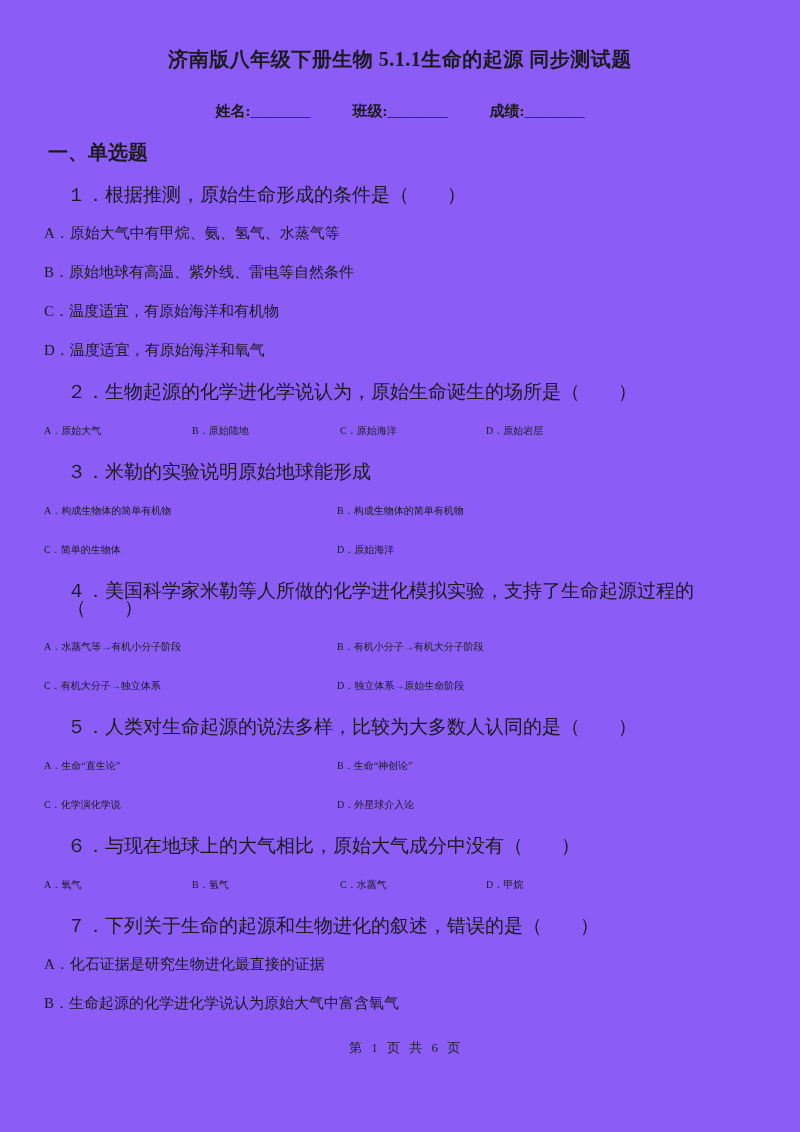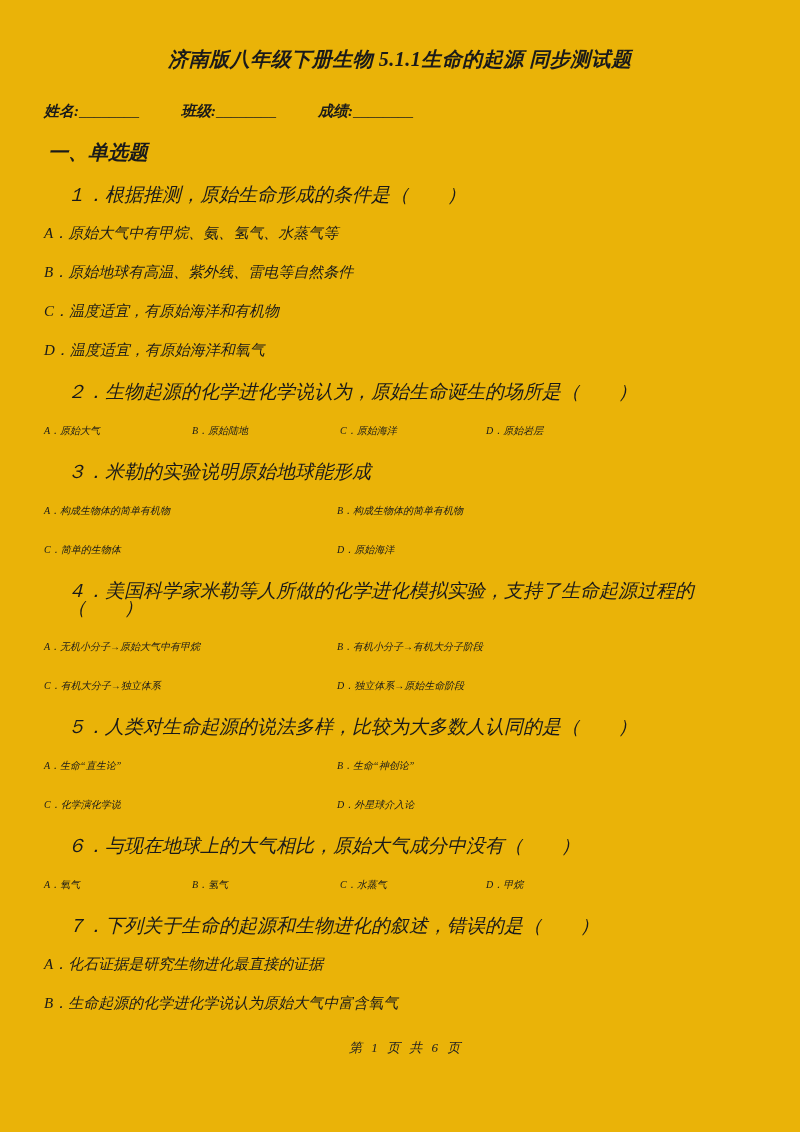--- a/index.html
+++ b/index.html
@@ -1,40 +1,39 @@
 <!DOCTYPE html>
 <html><head>
 <meta charset="utf-8">
 <style>
   html,body { margin:0; padding:0; background:#888; }
   .page {
     position:relative;
     width:800px; height:1132px;
     margin:0 auto;
-    background:#eab308;
+    background:#8b5cf6;
     color:#1a1a1a;
     font-family:"Liberation Serif","DejaVu Serif",serif;
     overflow:hidden;
-    font-style:italic;
   }
   .content { padding:46px 44px 0 44px; }
 
   .title {
     margin:0;
     text-align:center;
     font-size:20px;
     line-height:26px;
     font-weight:700;
     letter-spacing:0.5px;
   }
 
   .fields {
     margin-top:30px;
     display:flex;
-    justify-content:flex-start;
+    justify-content:center;
     gap:42px;
     font-size:15px;
     line-height:19px;
   }
   .field { white-space:nowrap; }
   .field-label { font-weight:700; }
   .field-blank { font-weight:400; letter-spacing:0; }
 
   .section-heading {
     margin:21px 0 0 4px;
@@ -115,21 +114,21 @@
       <span>A．构成生物体的简单有机物</span>
       <span>B．构成生物体的简单有机物</span>
     </div>
     <div class="opt-row cols2">
       <span>C．简单的生物体</span>
       <span>D．原始海洋</span>
     </div>
 
     <p class="stem">４．美国科学家米勒等人所做的化学进化模拟实验，支持了生命起源过程的（　　）</p>
     <div class="opt-row cols2">
-      <span>A．无机小分子→原始大气中有甲烷</span>
+      <span>A．水蒸气等→有机小分子阶段</span>
       <span>B．有机小分子→有机大分子阶段</span>
     </div>
     <div class="opt-row cols2">
       <span>C．有机大分子→独立体系</span>
       <span>D．独立体系→原始生命阶段</span>
     </div>
 
     <p class="stem">５．人类对生命起源的说法多样，比较为大多数人认同的是（　　）</p>
     <div class="opt-row cols2">
       <span>A．生命“直生论”</span>

